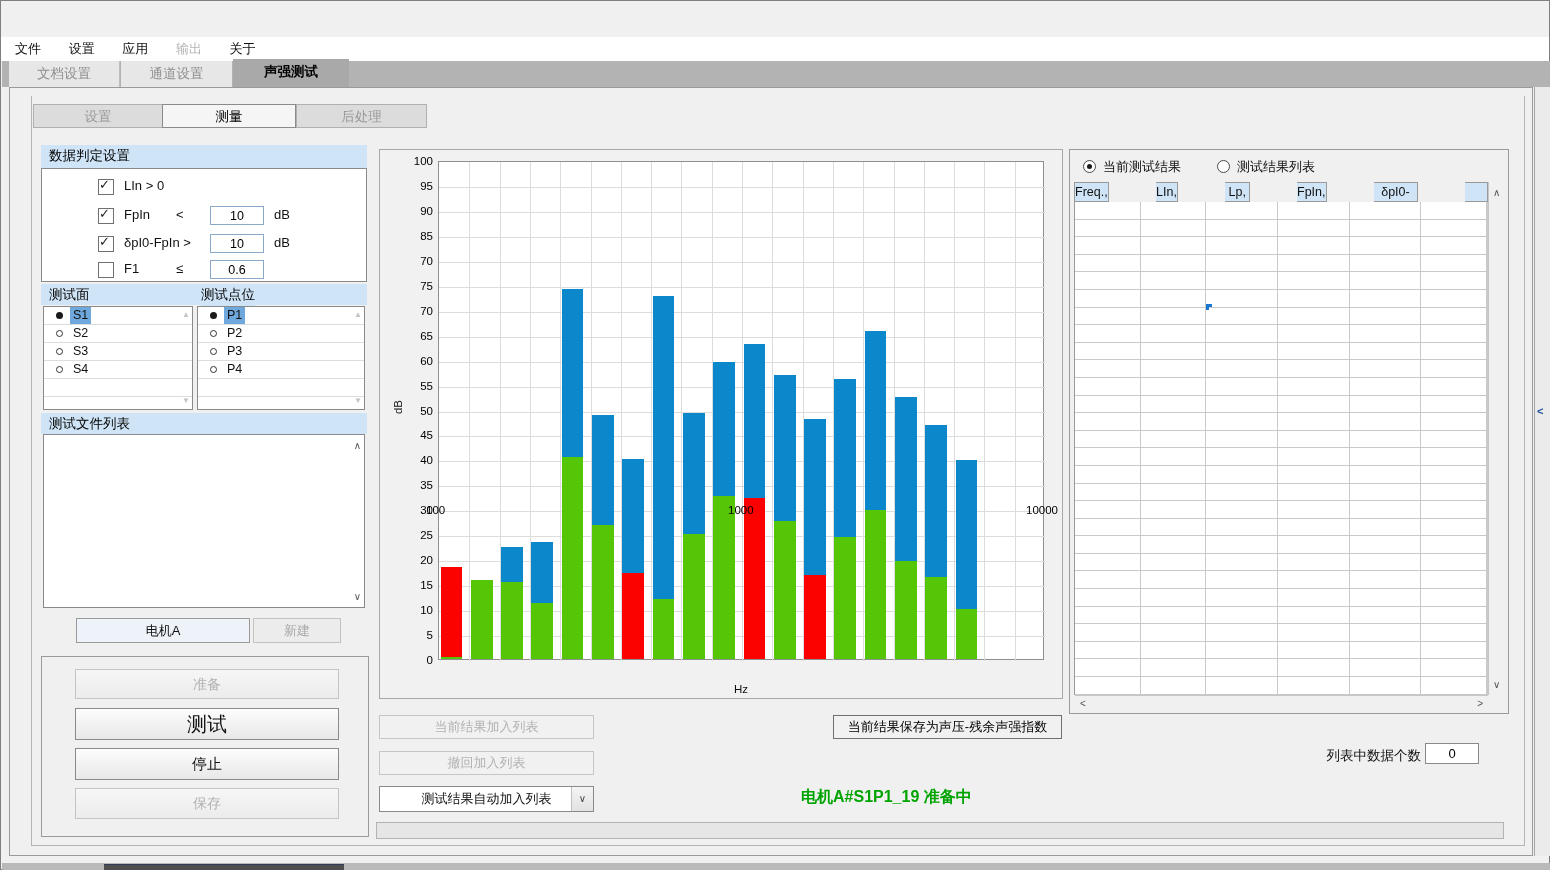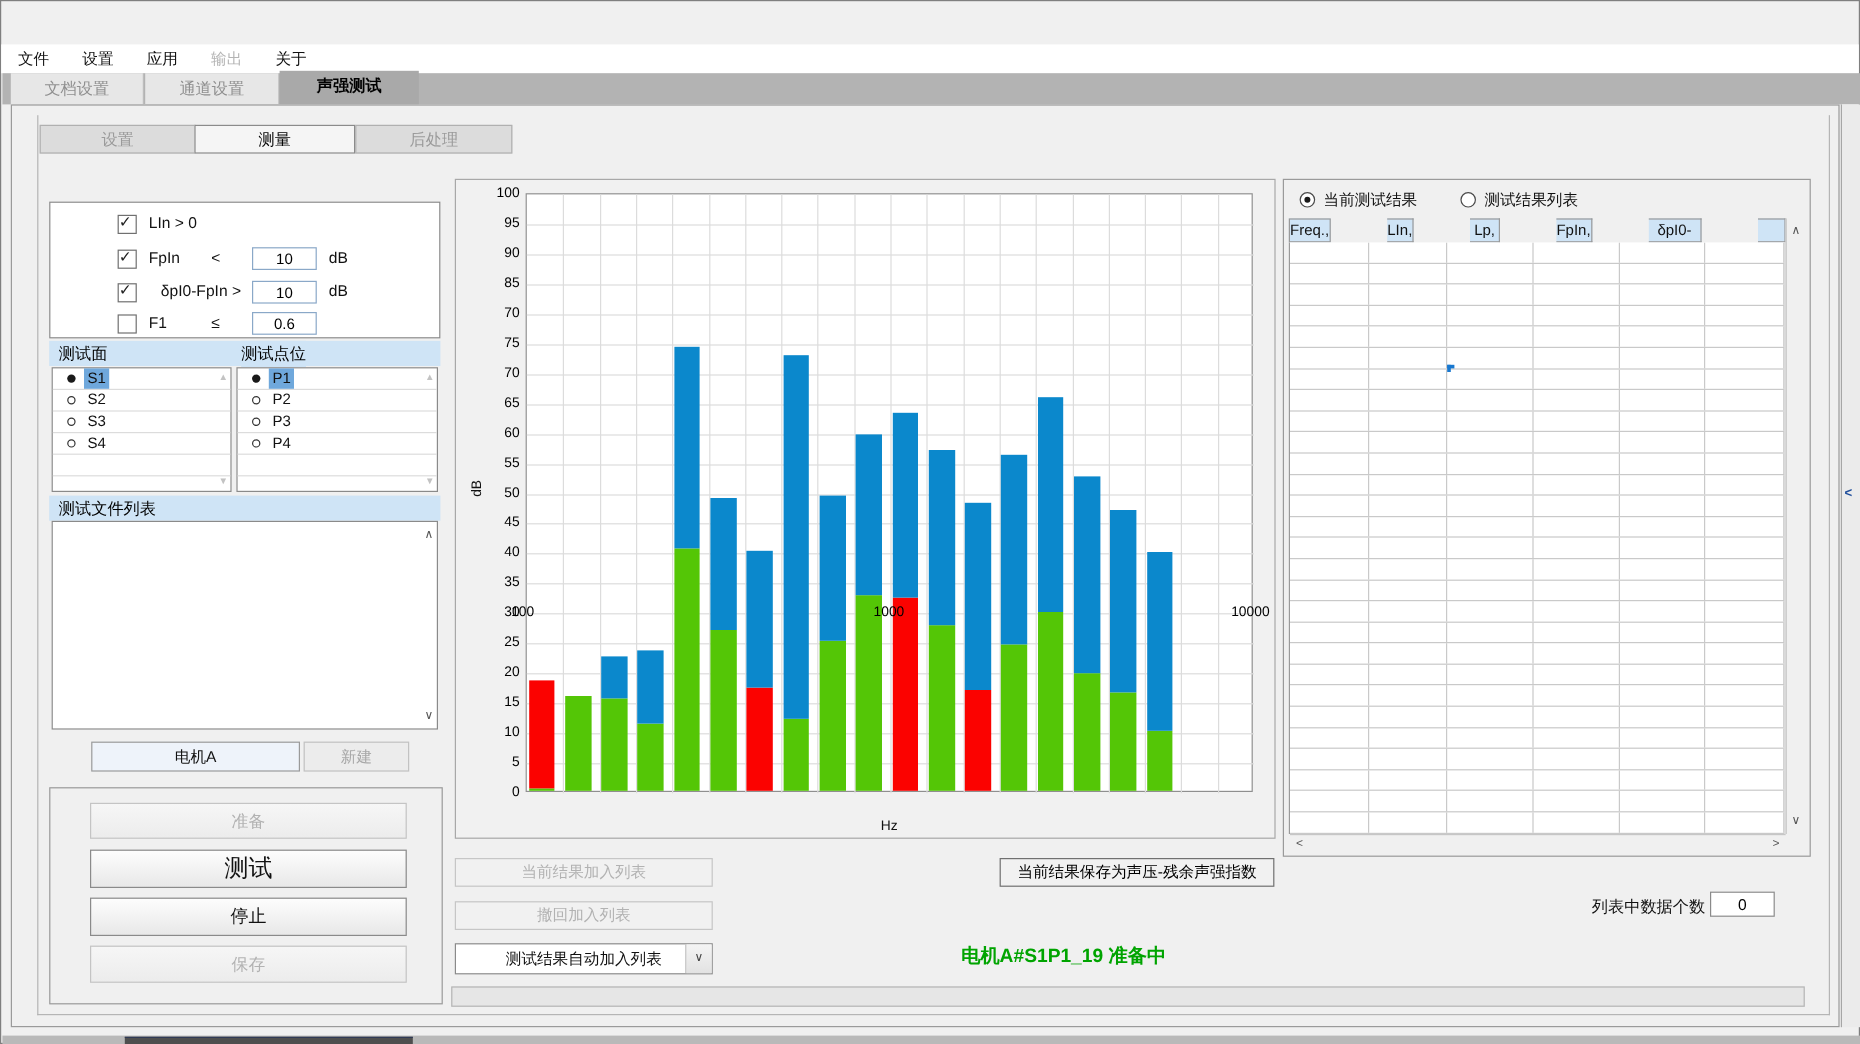--- a/index.html
+++ b/index.html
@@ -138,38 +138,39 @@
 
   <div id="main-panel" class="abs"></div>
   <div id="inner-panel" class="abs"></div>
   <div id="right-strip" class="abs"></div>
   <div id="expander" class="abs">&lt;</div>
 
   <div id="subtab-setup" class="abs sub-tab">设置</div>
   <div id="subtab-measure" class="abs sub-tab">测量</div>
   <div id="subtab-post" class="abs sub-tab">后处理</div>
 
+  <div id="judge-header" class="abs blue-header">数据判定设置</div>
   <div id="judge-box" class="abs">
     <span class="cb" style="top:10px;">
         <span class="tick">✓</span>
       </span>
     <span class="judge-label" style="top:9px;">LIn &gt; 0</span>
 
     <span class="cb" style="top:39px;">
         <span class="tick">✓</span>
       </span>
     <span class="judge-label" style="top:38px;">FpIn</span>
     <span class="judge-op" style="top:38px;">&lt;</span>
     <input class="judge-input" style="top: 37px;" value="10">
     <span class="judge-unit" style="top:38px;">dB</span>
 
     <span class="cb" style="top:67px;">
         <span class="tick">✓</span>
       </span>
-    <span class="judge-label" style="top:66px;margin-left:10px;">δpI0-FpIn &gt;</span>
+    <span class="judge-label" style="top:66px;">δpI0-FpIn &gt;</span>
     <input class="judge-input" style="top: 65px;" value="10">
     <span class="judge-unit" style="top:66px;">dB</span>
 
     <span class="cb" style="top:93px;"></span>
     <span class="judge-label" style="top:92px;">F1</span>
     <span class="judge-op" style="top:92px;">≤</span>
     <input class="judge-input" style="top: 91px;" value="0.6">
   </div>
 
   <div id="lists-header" class="abs blue-header">

